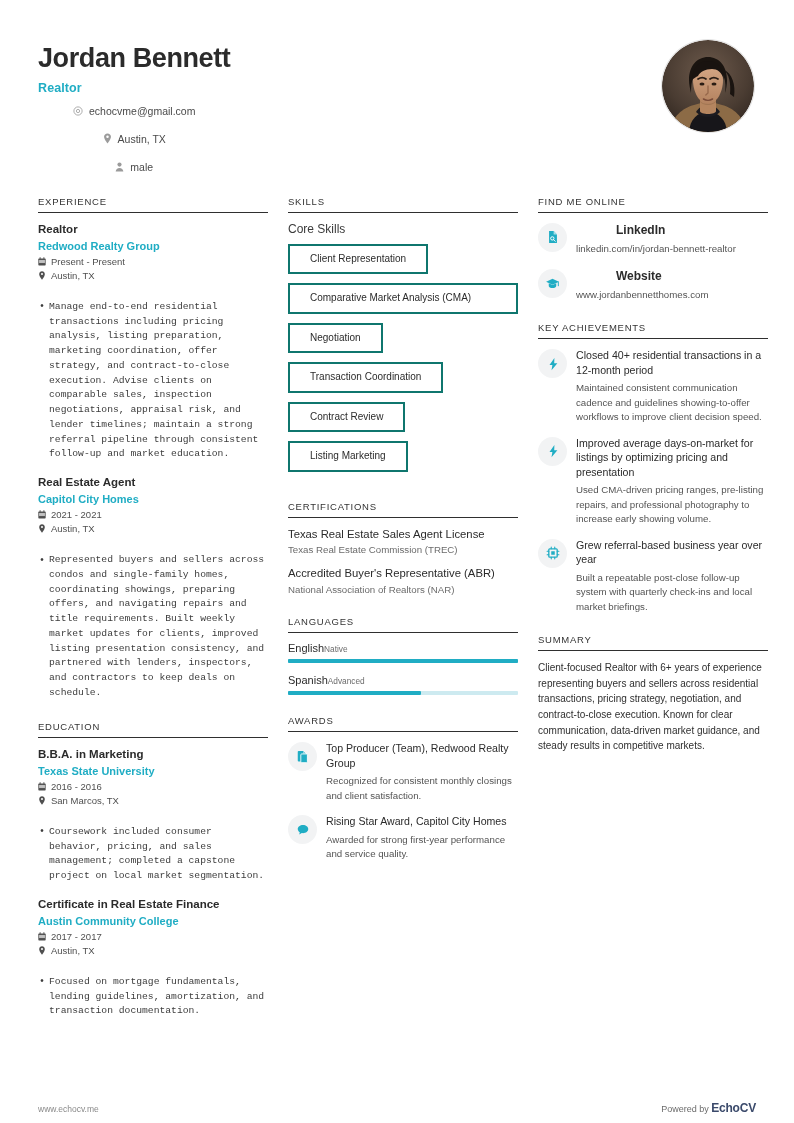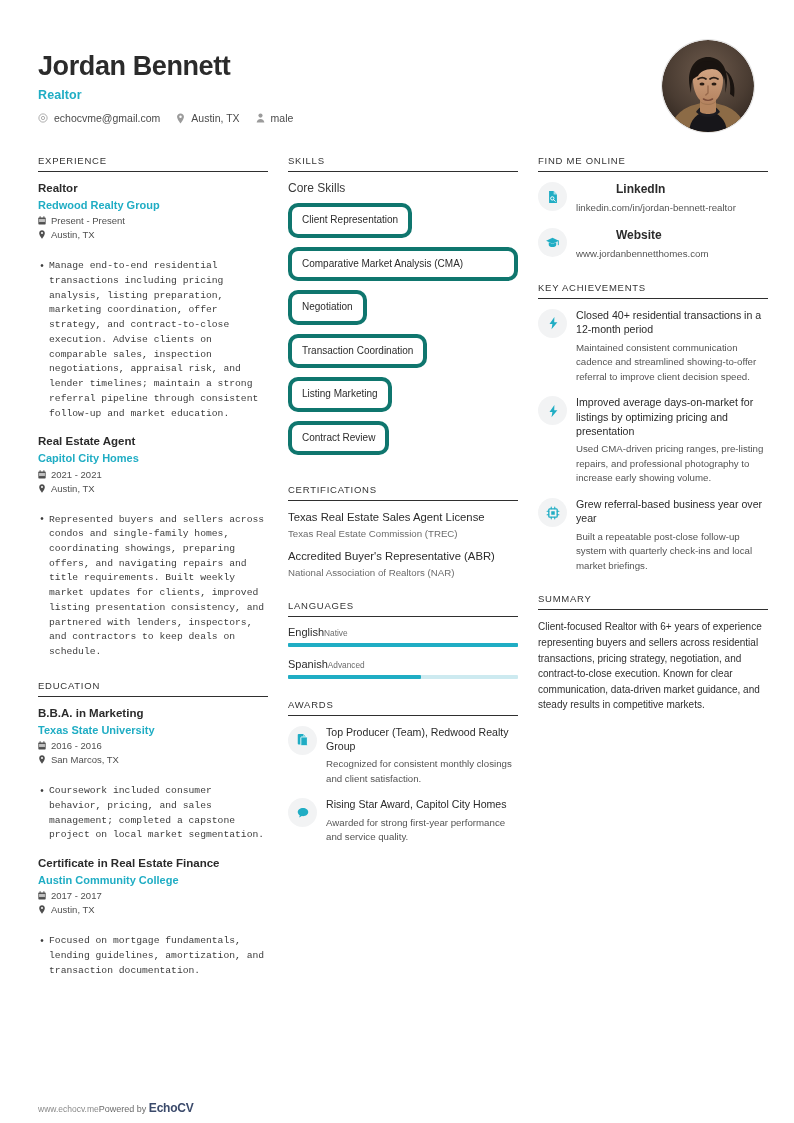--- a/index.html
+++ b/index.html
@@ -6,28 +6,28 @@
   html, body {
     width: 794px; height: 1123px;
     background: #ffffff;
     font-family: "Liberation Sans", sans-serif;
     color: #3a3a3a;
     -webkit-font-smoothing: antialiased;
   }
   .page { position: relative; width: 794px; height: 1123px; padding: 40px 38px 0 38px; }
 
   
-  .header { display: flex; align-items: center; justify-content: space-between; }
+  .header { display: flex; align-items: flex-start; justify-content: space-between; }
   .header-left { padding-top: 4px; }
   .name {
     font-size: 27px; font-weight: bold; letter-spacing: -0.4px;
     color: #2b2b2b; line-height: 1.1;
   }
   .role { font-size: 12.5px; color: #20ADC4; font-weight: bold; margin-top: 7px; letter-spacing: 0.1px; }
-  .contact-row { display: flex; align-items: center; gap: 16px; margin-top: 10px; }
+  .contact-row { display: flex; align-items: center; gap: 16px; margin-top: 10px; flex-direction: column; }
   .contact-item { display: flex; align-items: center; gap: 6px; font-size: 10.5px; color: #4a4a4a; }
   .contact-item svg { display: block; }
 
   .avatar {
     width: 92px; height: 92px; border-radius: 50%;
     overflow: hidden; flex: 0 0 auto; margin-right: 2px;
     box-shadow: 0 0 0 1px #e3e3e3;
   }
   .avatar svg { display: block; width: 92px; height: 92px; }
 
@@ -56,22 +56,22 @@
     position: relative; padding-left: 11px; font-size: 9.7px;
     line-height: 1.52; color: #3c3c3c; margin-top: 1px;
   }
   .bullets li::before {
     content: "•"; position: absolute; left: 1px; top: -0.5px; font-size: 10px; color: #3c3c3c;
   }
 
   
   .subhead { font-size: 12px; color: #3a3a3a; margin-bottom: 8px; }
   .skill-chip {
-    display: inline-block; border: 4px solid #0f766e; border-radius: 10px;
-    padding: 6px 10px; font-size: 10px; color: #2b2b2b;
+    display: inline-block; border: 2px solid #0f766e; border-radius: 0;
+    padding: 6px 20px; font-size: 10px; color: #2b2b2b;
     line-height: 1.45; margin-bottom: 9px; max-width: 100%;
   }
   .skill-row { display: block; }
 
   
   .cert { margin-bottom: 9px; }
   .cert-name { font-size: 11.3px; color: #2b2b2b; line-height: 1.3; }
   .cert-issuer { font-size: 9.7px; color: #6b6b6b; margin-top: 3px; line-height: 1.3; }
 
   
@@ -93,21 +93,21 @@
   .ic-title { font-size: 12px; font-weight: bold; color: #2b2b2b; line-height: 1.36; padding-left: 40px; }
   .ic-title-reg { font-size: 10.6px; color: #2b2b2b; line-height: 1.36; }
   .ic-sub { font-size: 9.7px; color: #545454; line-height: 1.5; margin-top: 4px; word-break: break-word; }
 
   
   .summary-text { font-size: 10px; line-height: 1.56; color: #2f2f2f; }
 
   
   .footer {
     position: absolute; left: 38px; right: 38px; bottom: 8px;
-    display: flex; align-items: baseline; 
+    display: flex; align-items: baseline; justify-content: space-between;
   }
   .footer-left { font-size: 8.5px; color: #8a8a8a; }
   .footer-right { font-size: 9px; color: #6b6b6b; }
   .brand { font-size: 12px; font-weight: bold; color: #3b4a6b; letter-spacing: -0.2px; }
 </style>
 </head>
 <body>
 
 <div class="page">
 
@@ -341,22 +341,22 @@
         <div class="sec-title">SKILLS</div>
         <div class="sec-rule"></div>
         <div class="subhead">Core Skills</div>
 
         <div class="skill-row"><span class="skill-chip">Client Representation</span></div>
         <div class="skill-row">
             <span class="skill-chip" style="display:block;">Comparative Market Analysis (CMA)</span>
           </div>
         <div class="skill-row"><span class="skill-chip">Negotiation</span></div>
         <div class="skill-row"><span class="skill-chip">Transaction Coordination</span></div>
+        <div class="skill-row"><span class="skill-chip">Contract Review</span></div>
         <div class="skill-row"><span class="skill-chip">Listing Marketing</span></div>
-        <div class="skill-row"><span class="skill-chip">Contract Review</span></div>
       </div>
 
       <div class="section">
         <div class="sec-title">CERTIFICATIONS</div>
         <div class="sec-rule"></div>
 
         <div class="cert">
           <div class="cert-name">Texas Real Estate Sales Agent License</div>
           <div class="cert-issuer">Texas Real Estate Commission (TREC)</div>
         </div>
@@ -465,21 +465,21 @@
         <div class="sec-rule"></div>
 
         <div class="ic-item">
           <div class="ic-bubble">
             <svg width="14" height="14" viewBox="0 0 16 16">
                 <path d="M9.6 1L4 9h3.3l-1 6L13 7H9.4z" fill="#20ADC4"></path>
               </svg>
           </div>
           <div class="ic-body">
             <div class="ic-title-reg">Closed 40+ residential transactions in a 12-month period</div>
-            <div class="ic-sub">Maintained consistent communication cadence and streamlined showing-to-offer referral to improve client decision speed.</div>
+            <div class="ic-sub">Maintained consistent communication cadence and guidelines showing-to-offer workflows to improve client decision speed.</div>
           </div>
         </div>
 
         <div class="ic-item">
           <div class="ic-bubble">
             <svg width="14" height="14" viewBox="0 0 16 16">
                 <path d="M9.6 1L4 9h3.3l-1 6L13 7H9.4z" fill="#20ADC4"></path>
               </svg>
           </div>
           <div class="ic-body">

